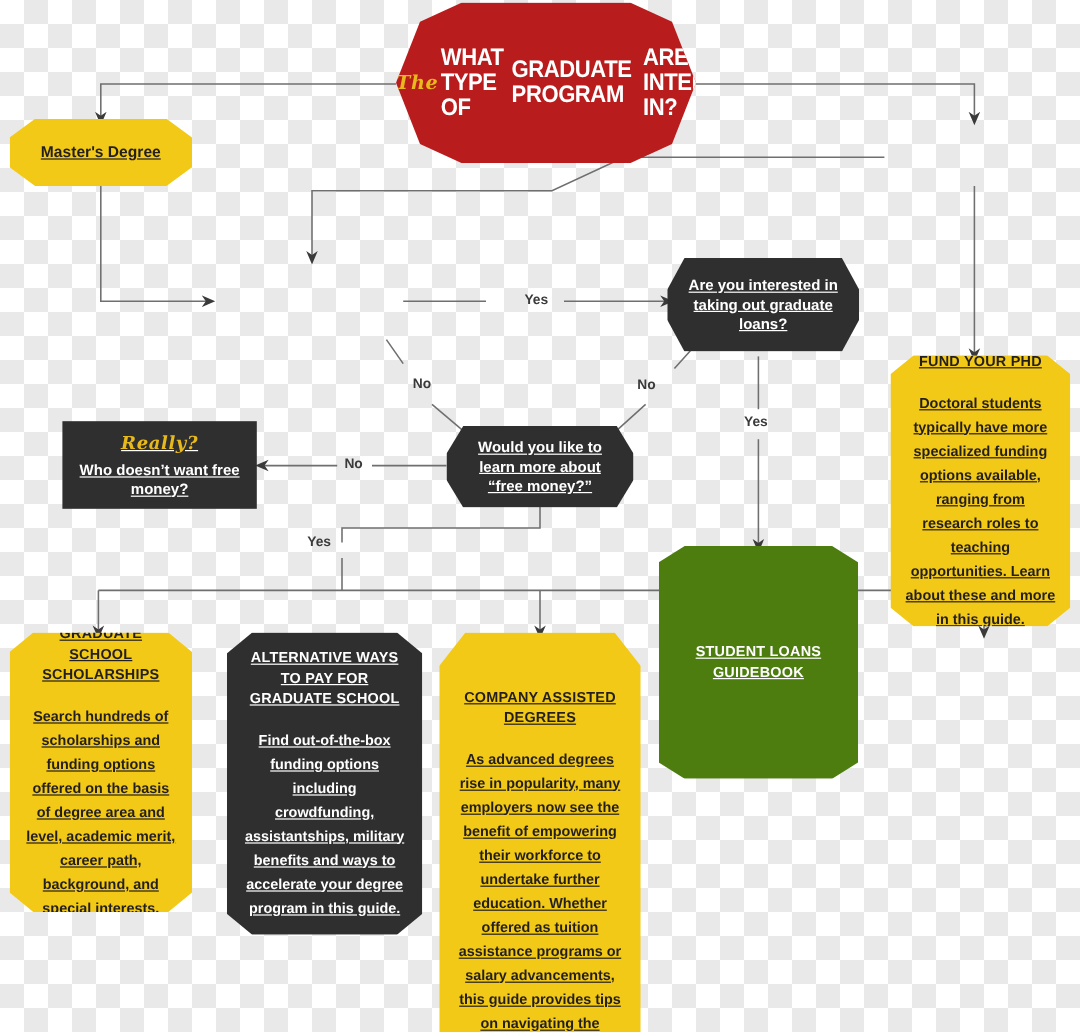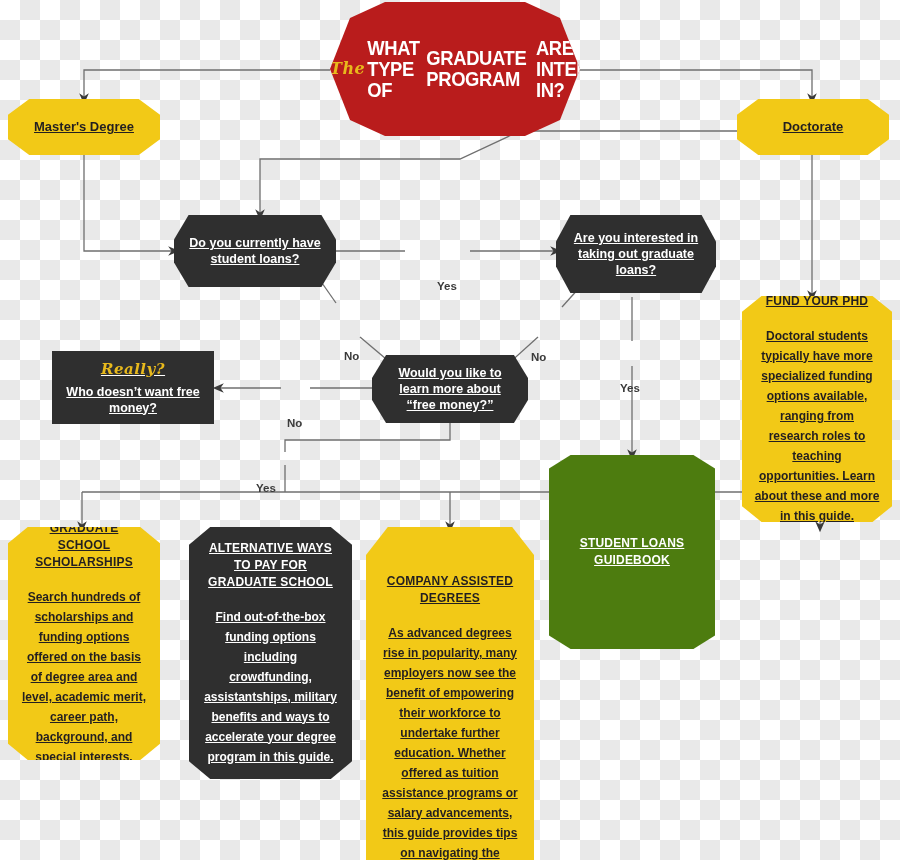--- a/index.html
+++ b/index.html
@@ -49,21 +49,21 @@
 
   .node-label{font-weight:700;font-size:13px;line-height:16px;}
   .q-label{font-weight:700;font-size:12.5px;line-height:16px;padding:0 12px;}
   .really{font-size:15px;margin-bottom:6px;}
 
   .card-title{font-weight:700;font-size:12px;line-height:17px;letter-spacing:.2px;
               padding:0 14px;}
   .card-body{font-weight:700;font-size:12px;line-height:20px;padding:0 12px;margin-top:16px;}
 
   .edge-label{position:absolute;font-weight:700;font-size:11.5px;color:#3a3a3a;
-              background:transparent;margin-top:36px;}
+              background:transparent;}
 </style>
 </head>
 <body>
 
 <div id="checker"></div>
 
 <div id="stage">
 
   <svg id="wires" viewBox="0 0 900 860" xmlns="http://www.w3.org/2000/svg">
     <defs>
@@ -112,27 +112,21 @@
     <div class="t-main">WHAT TYPE OF</div>
     <div class="t-main">GRADUATE PROGRAM</div>
     <div class="t-main">ARE YOU INTERESTED IN?</div>
     <div class="script t-flow">Flowchart</div>
   </div>
 
   <div class="node oct yellow" style="left:8px;top:99px;width:152px;height:56px;">
     <div class="node-label">Master's Degree</div>
   </div>
 
-  <div class="node oct yellow" style="left:737px;top:99px;width:152px;height:56px;">
-    <div class="node-label">Doctorate</div>
-  </div>
 
-  <div class="node oct-wide dark" style="left:174px;top:215px;width:162px;height:72px;">
-    <div class="q-label">Do you currently have student loans?</div>
-  </div>
 
   <div class="node oct-wide dark" style="left:556px;top:215px;width:160px;height:78px;">
     <div class="q-label">Are you interested in taking out graduate loans?</div>
   </div>
 
   <div class="node oct-wide dark" style="left:372px;top:355px;width:156px;height:68px;">
     <div class="q-label">Would you like to learn more about “free money?”</div>
   </div>
 
   <div class="node rect dark" style="left:52px;top:351px;width:162px;height:73px;">

